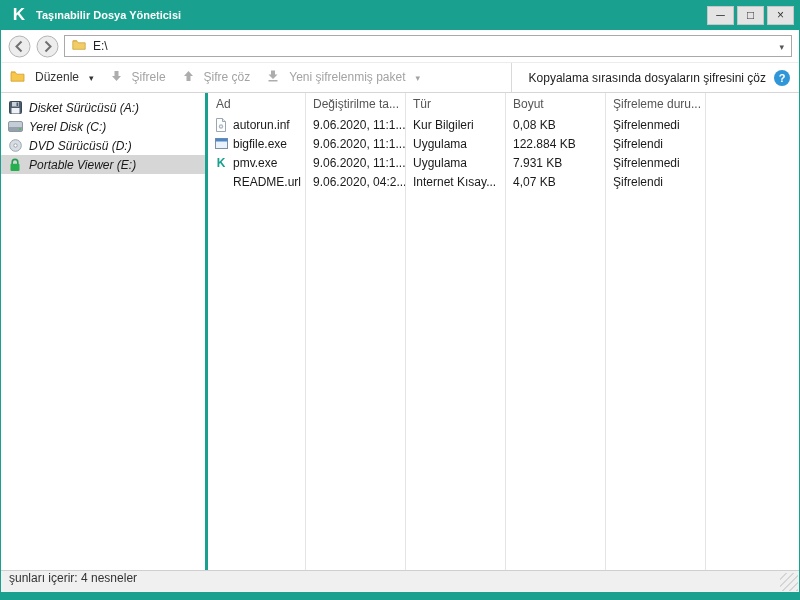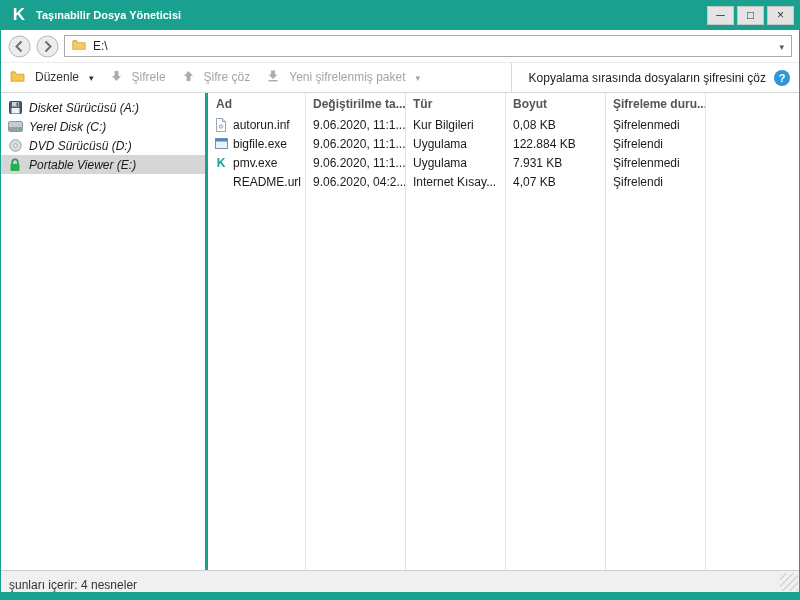--- a/index.html
+++ b/index.html
@@ -42,30 +42,30 @@
   .main { position:absolute; top:93px; bottom:30px; left:0; right:0; display:flex; background:#fff; }
   .sidebar { width:204px; padding-top:5px; }
   .sideitem { height:19px; display:flex; align-items:center; gap:6px; padding-left:6px; color:#1a1a1a;font-style:italic; }
   .sideitem.selected { background:#d6d6d6; }
   .sicon { width:16px; display:flex; justify-content:center; align-items:center; }
   .vdivider { width:3px; background:#1aa08f; }
 
   .content { flex:1; position:relative; overflow:hidden; }
   .colline { position:absolute; top:0; bottom:0; width:1px; background:#e4e4e4; }
   .listheader, .listrow { display:grid; grid-template-columns:97px 100px 100px 100px 100px; position:relative; }
-  .listheader { height:22px; align-items:center; color:#555;font-weight:bold; }
+  .listheader { height:22px; align-items:center; color:#555; }
   .listrow { height:19px; align-items:center; color:#1a1a1a; }
   .hcell, .cell { padding-left:8px; overflow:hidden; white-space:nowrap; }
   .cell.namec { display:flex; align-items:flex-end; gap:5px; padding-left:6px; }
   .ficon { width:14px; height:14px; display:flex; align-items:center; justify-content:center; flex:0 0 14px; }
   .kicon { color:#1aa08f; font-weight:700; font-size:12px; line-height:14px; }
 
   
   .statusbar { position:absolute; bottom:8px; left:0; right:0; height:22px; background:#f0f0f0;
-               border-top:1px solid #cfcfcf; display:flex; align-items:flex-end; padding-left:8px; color:#333; }
+               border-top:1px solid #cfcfcf; display:flex; align-items:flex-start; padding-left:8px; color:#333; }
   .grip { position:absolute; right:1px; bottom:1px; width:18px; height:18px;
           background:repeating-linear-gradient(135deg, transparent 0 4px, #c9c9c9 4px 5px); opacity:.7; }
   .bottomstrip { position:absolute; bottom:0; left:0; right:0; height:8px; background:#1aa08f; }
 </style>
 </head>
 <body>
 
 <div class="window">
 
   <div class="titlebar">

